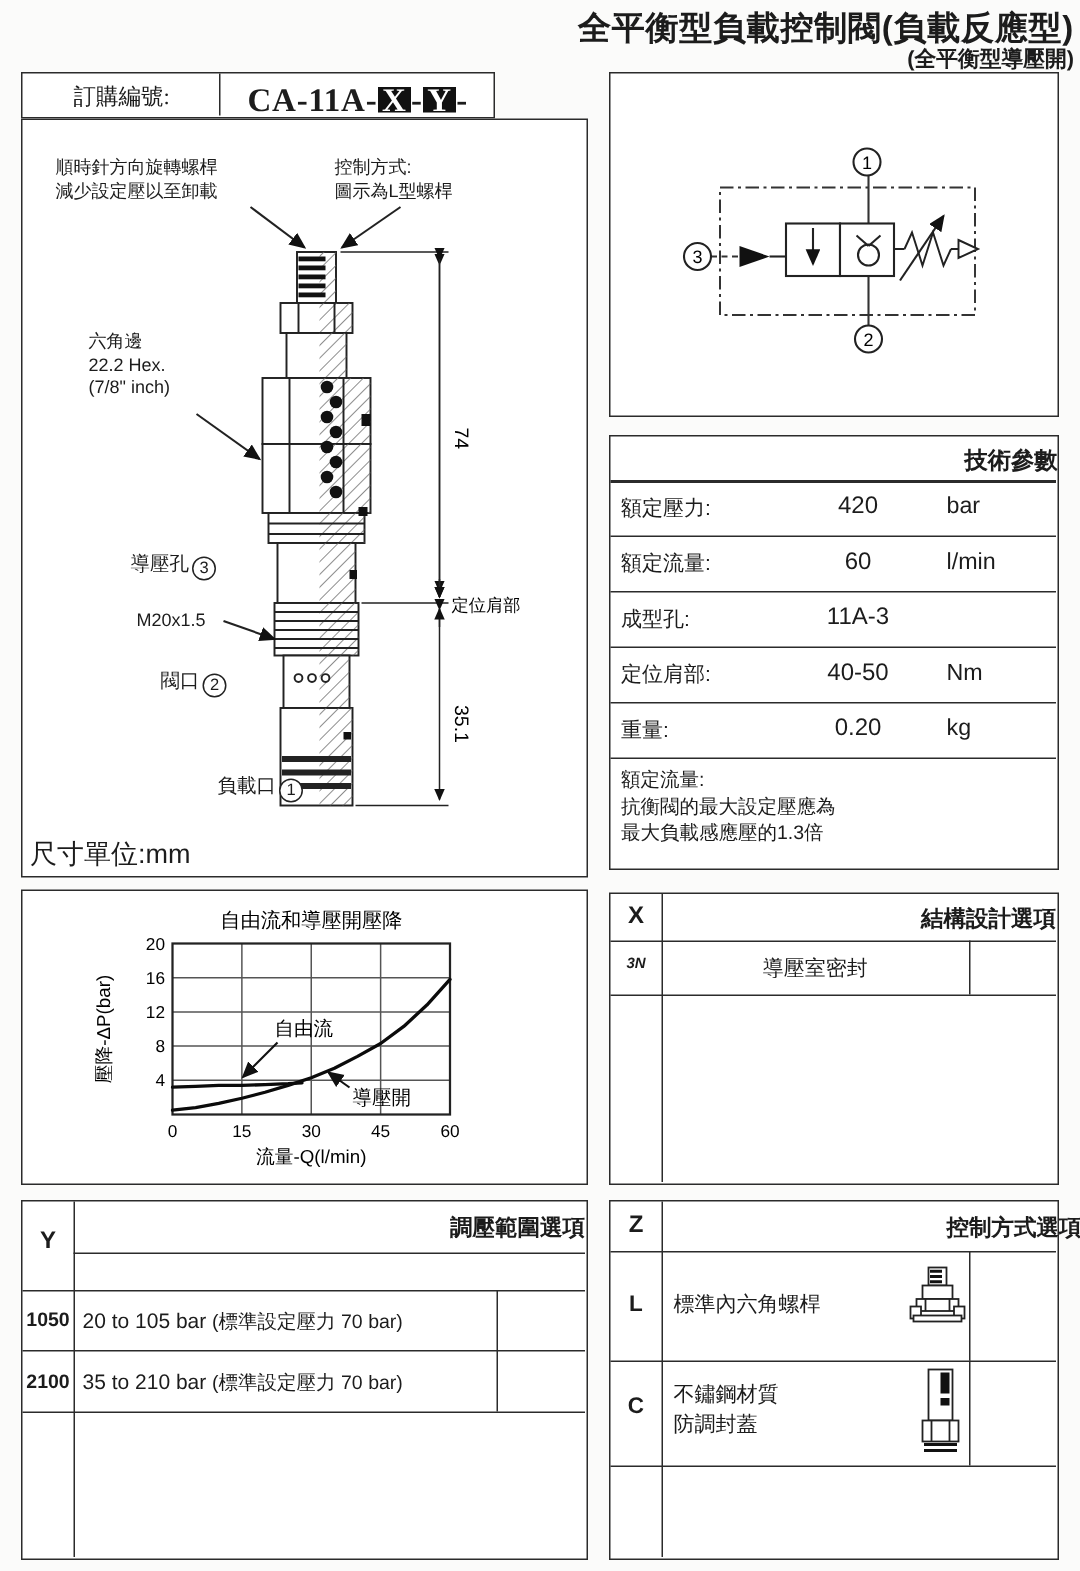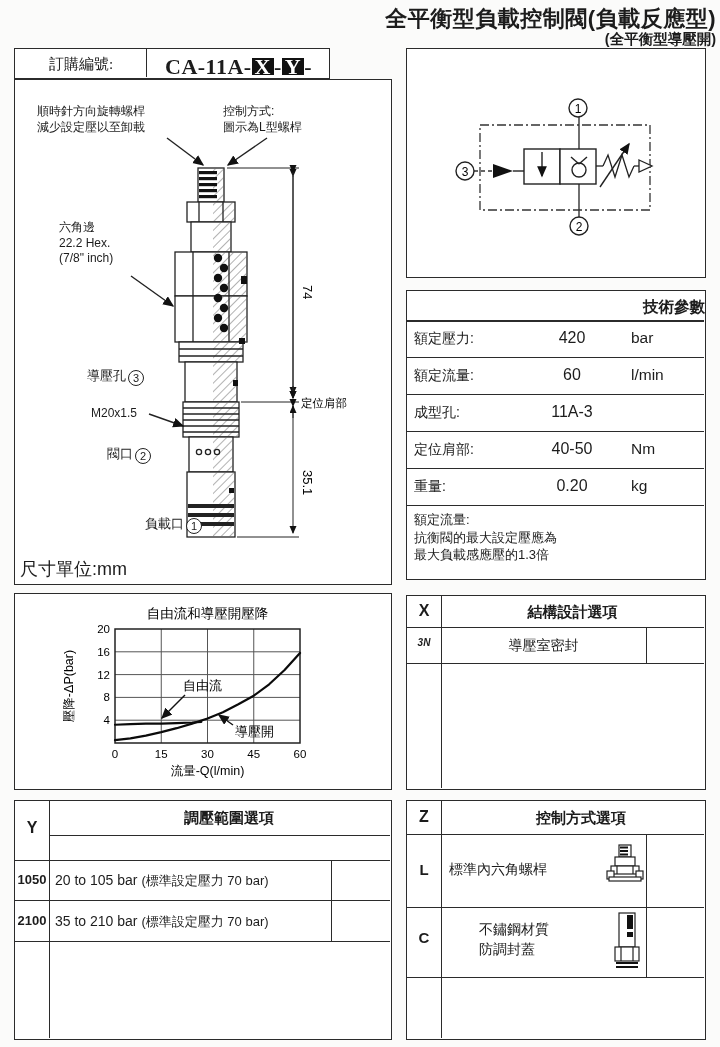--- a/index.html
+++ b/index.html
@@ -20,21 +20,21 @@
   .circ { display:inline-block; width:16px; height:16px; border:1.3px solid #222; border-radius:50%;
           text-align:center; line-height:15px; font-size:11px; vertical-align:-2px; margin-left:2px; background:#fff;}
   .units { position:absolute; left:5px; bottom:3px; font-size:18px; }
   .spec-h { position:absolute; width:100%; text-align:right; font-size:15.5px; font-weight:bold; padding-top:6px; }
   .spec-row { position:absolute; width:100%; height:36px; }
   .spec-label { position:absolute; left:7px; top:9px; font-size:14px; }
   .spec-val { position:absolute; left:110px; width:110px; top:8px; font-size:16px; text-align:center; }
   .spec-unit { position:absolute; right:10px; width:64px; top:8px; font-size:15.5px; text-align:left; }
   .spec-note { position:absolute; left:7px; font-size:13px; line-height:1.35; }
   .opt-code { position:absolute; font-weight:bold; text-align:center; }
-  .opt-title { position:absolute; font-weight:bold; text-align:center; font-size:15px; }
+  .opt-title { position:absolute; font-weight:bold; text-align:right; font-size:15px; }
   .opt-text { position:absolute; font-size:14px; }
   svg text { font-family:"Liberation Sans", sans-serif; }
 </style>
 </head>
 <body>
 
 <div id="page">
 
   <div class="title">全平衡型負載控制閥(負載反應型)</div>
   <div class="subtitle">(全平衡型導壓開)</div>
@@ -356,21 +356,21 @@
           <line x1="30" y1="23" x2="30" y2="31"></line>
         <rect x="4" y="28" width="7" height="8"></rect>
           <rect x="33" y="28" width="7" height="8"></rect>
         <rect x="6" y="34" width="32" height="4"></rect>
       </g>
     </svg>
     <div class="vl" style="left:239px; top:33px; height:73px;"></div>
     <div class="hl" style="left:0; top:106px; width:297px;"></div>
 
     <div class="opt-code" style="left:0; top:128px; width:34px; font-size:15px;">C</div>
-    <div class="opt-text" style="left:42px; top:119px; line-height:1.4;margin-left:30px;">
+    <div class="opt-text" style="left:42px; top:119px; line-height:1.4;">
       <span>不鏽鋼材質</span><br>
       <span>防調封蓋</span>
     </div>
     <svg class="abs" style="left:200px; top:110px;" width="40" height="62" viewBox="0 0 40 62">
       <g stroke="#222" stroke-width="1.2" fill="#fff">
         <rect x="12" y="2" width="16" height="34"></rect>
         <g fill="#111" stroke="none">
             <rect x="20" y="4" width="6" height="14"></rect>
             <rect x="20" y="21" width="6" height="5"></rect>
           </g>

